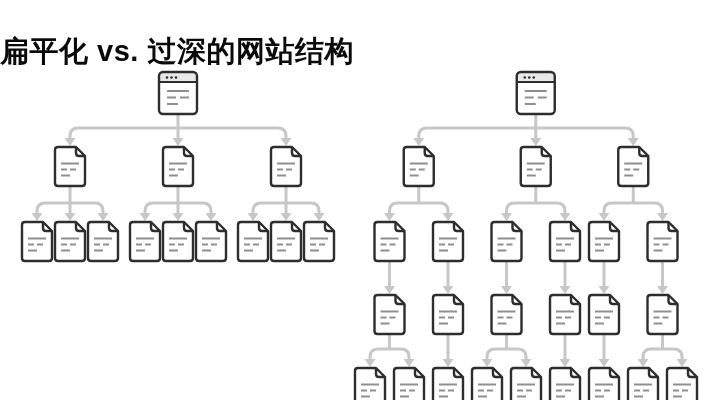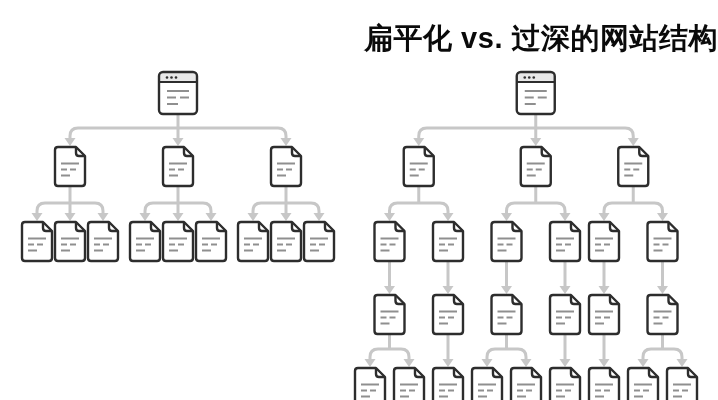--- a/index.html
+++ b/index.html
@@ -1,19 +1,19 @@
 <!DOCTYPE html>
 <html><head>
 <meta charset="utf-8">
 <style>
   html,body{margin:0;padding:0}
   body{width:718px;height:400px;background:#fff;overflow:hidden;
        font-family:"Liberation Sans","DejaVu Sans",sans-serif}
   .page{position:relative;width:718px;height:400px;background:#fff;overflow:hidden}
-  .title{position:absolute;top:0;left:0;width:100%;text-align:right;
+  .title{position:absolute;top:13px;left:0;width:100%;text-align:left;
          font-size:29px;font-weight:700;letter-spacing:.5px;color:#0a0a0a;
          font-family:"Liberation Sans","DejaVu Sans",sans-serif}
   svg.diagram{position:absolute;top:0;left:0;display:block}
 </style>
 </head>
 <body>
 
 <div class="page">
   <h1 class="title">扁平化 vs. 过深的网站结构</h1>
   <svg class="diagram" width="718" height="400" viewBox="0 0 718 400">

